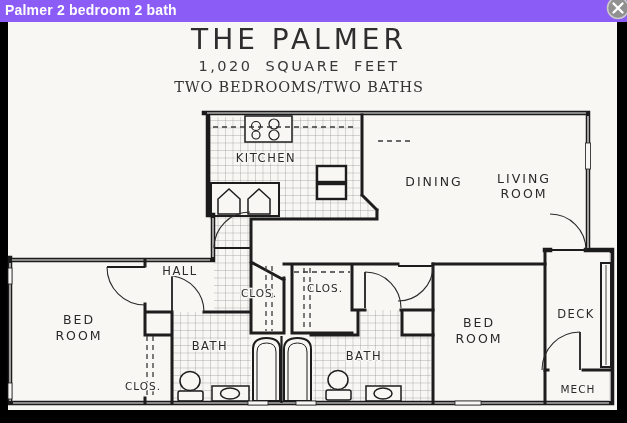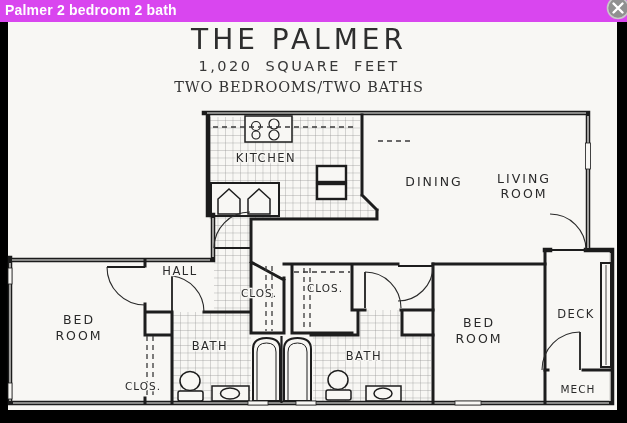--- a/index.html
+++ b/index.html
@@ -1,18 +1,18 @@
 <!DOCTYPE html>
 <html><head>
 <meta charset="utf-8">
 <style>
   html,body{margin:0;padding:0;background:#000;}
   .screen{position:relative;width:627px;height:423px;background:#000;overflow:hidden;
           font-family:"Liberation Sans","DejaVu Sans",sans-serif;}
-  .titlebar{position:absolute;left:0;top:0;width:627px;height:22px;background:#d946ef;}
+  .titlebar{position:absolute;left:0;top:0;width:627px;height:22px;background:#8b5cf6;}
   .titlebar .title{position:absolute;left:5px;top:2px;color:#fff;font-size:14px;font-weight:bold;letter-spacing:.2px;}
   .closebtn{position:absolute;left:605px;top:-4px;width:26px;height:26px;cursor:pointer;}
   .plan-svg{position:absolute;left:0;top:0;}
   text{font-family:"DejaVu Sans","Liberation Sans",sans-serif;fill:#2a2a2a;}
   .h-title{font-size:28px;letter-spacing:4px;fill:#2e2e2e;}
   .h-area{font-size:14.5px;letter-spacing:2.5px;word-spacing:6px;fill:#383838;}
   .h-config{font-family:"DejaVu Serif","Liberation Serif",serif;font-size:14.5px;letter-spacing:.8px;fill:#333;}
   .room{font-size:12.5px;letter-spacing:2px;paint-order:stroke;stroke:#f8f7f4;stroke-width:2.5px;}
   .room-sm{font-size:10.5px;letter-spacing:1px;paint-order:stroke;stroke:#f8f7f4;stroke-width:2.5px;}
   .room-md{font-size:11.5px;letter-spacing:1.5px;paint-order:stroke;stroke:#f8f7f4;stroke-width:2.5px;}

